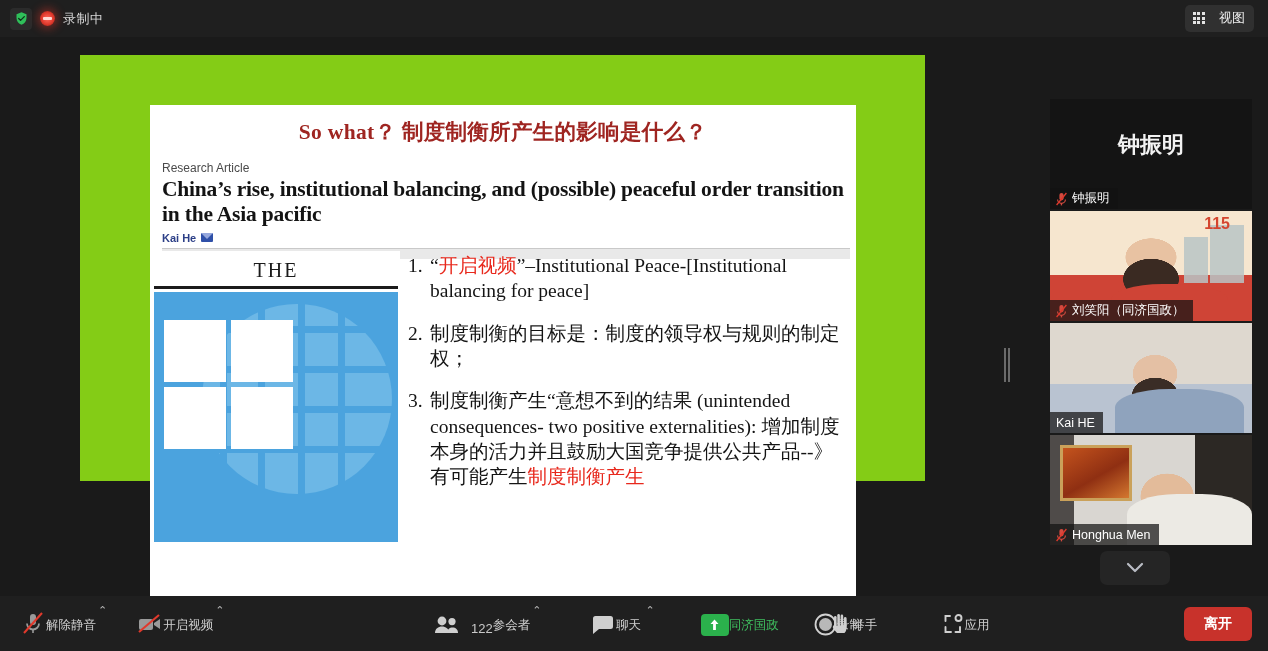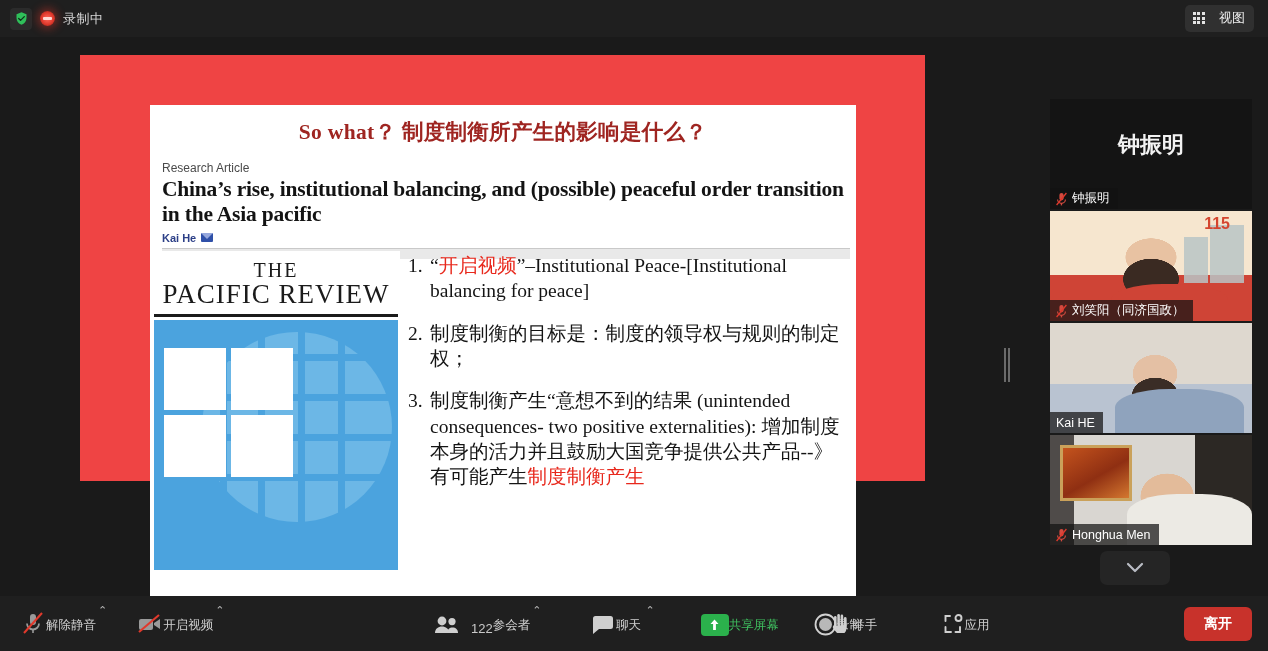--- a/index.html
+++ b/index.html
@@ -44,21 +44,21 @@
   #view-btn .gridicon { display:grid; grid-template-columns:repeat(3,3px); gap:1.6px; }
   #view-btn .gridicon i { width:3px; height:3px; background:#e4e4e4; display:block; }
   #view-label { color:#ededed; font-size:13px; }
 
   
   #stage { position:absolute; left:0; top:37px; width:1268px; height:559px; background:#1a1a1a; }
 
   
   #share-area {
     position:absolute; left:80px; top:18px; width:845px; height:426px;
-    background:#ef4444;
+    background:#84cc16;
     padding-left:48px;
   }
   #slide {
     position:absolute; left:70px; top:50px; width:706px; height:532px;
     background:#fff; overflow:hidden;
   }
 
   #slide-title {
     position:absolute; left:0; top:12px; width:706px; text-align:center;
     color:#9f2521; font-weight:bold; font-size:21.5px;
@@ -288,21 +288,20 @@
         <div id="jauthor">
           <span>Kai He</span>
           <span id="env"></span>
         </div>
         <div id="jrule"></div>
       </div>
 
       <div id="cover">
         <div id="cover-mast">
           <div id="cover-the">THE</div>
-          <div id="cover-name">PACIFIC REVIEW</div>
         </div>
         <div id="cover-bar"></div>
         <div id="cover-art">
           <div class="globe">
             <i class="mer" style="left:18px"></i>
               <i class="mer" style="left:56px"></i>
             <i class="mer" style="left:96px"></i>
               <i class="mer" style="left:136px"></i>
             <i class="par" style="top:22px"></i>
               <i class="par" style="top:62px"></i>
@@ -490,21 +489,21 @@
     </div>
 
     <div class="tool green">
       <span class="ico">
         <span id="share-btn-ico">
           <svg width="13" height="14" viewBox="0 0 13 14">
             <path d="M6.5 1.5l4 4.5h-2.6v6h-2.8v-6H2.5z" fill="#ffffff"></path>
           </svg>
         </span>
       </span>
-      <span class="lbl">共享屏幕</span>
+      <span class="lbl">同济国政</span>
     </div>
 
     <div class="tool">
       <span class="ico">
         <svg width="24" height="24" viewBox="0 0 24 24">
           <rect x="6" y="4" width="2.6" height="12" rx="1.3" fill="#cfcfcf"></rect>
           <rect x="9.3" y="2" width="2.6" height="14" rx="1.3" fill="#cfcfcf"></rect>
           <rect x="12.6" y="2.6" width="2.6" height="13.4" rx="1.3" fill="#cfcfcf"></rect>
           <rect x="15.9" y="5" width="2.6" height="11" rx="1.3" fill="#cfcfcf"></rect>
           <path d="M6 13c-1.6 1.2-1.6 3 0 4.6l3 3.4h7.5c2-2 2.2-4.4 2-7H6z" fill="#cfcfcf"></path>

